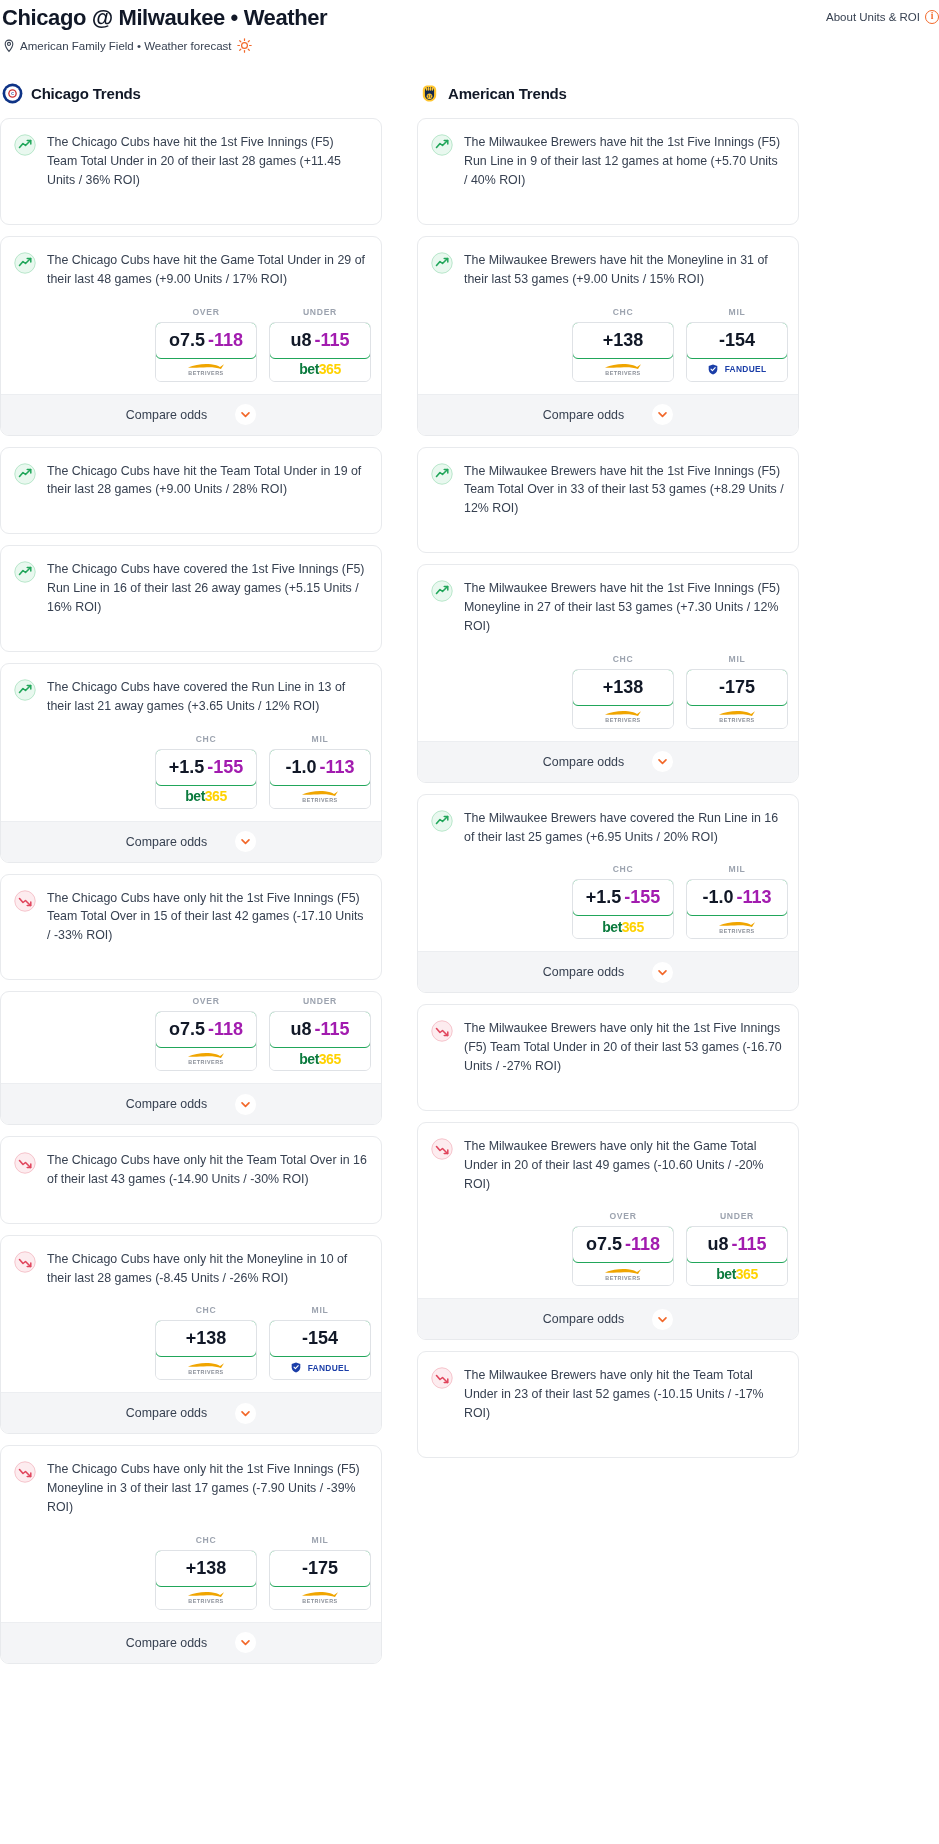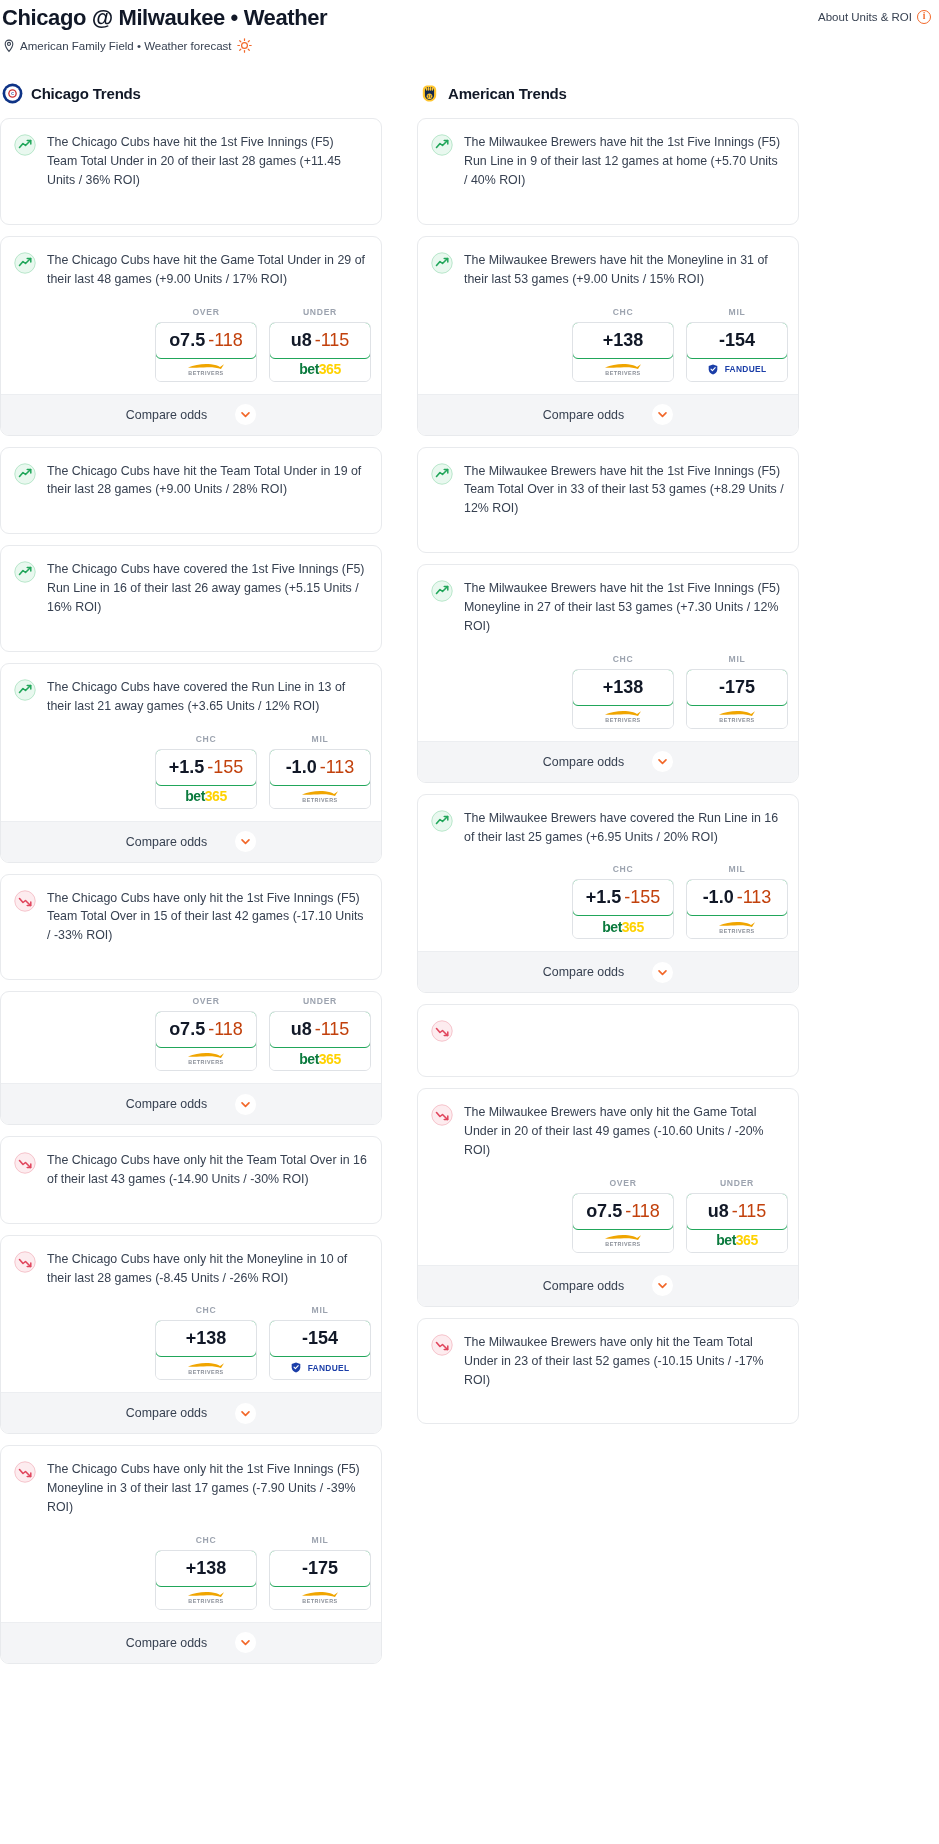--- a/index.html
+++ b/index.html
@@ -14,21 +14,21 @@
 
   
   .page-header { position: relative; padding: 5px 0 0 0; }
   .title-row { display: flex; align-items: flex-start; justify-content: space-between; }
   .page-title {
     font-size: 22px; font-weight: 700; letter-spacing: -0.4px;
     color: #111827; line-height: 1.2; padding-left: 2px;
   }
   .about-link {
     display: flex; align-items: center; gap: 5px;
-    font-size: 11.5px; color: #374151; padding-right: 8px; padding-top: 5px;
+    font-size: 11.5px; color: #374151; padding-top: 5px;
     cursor: pointer; white-space: nowrap;
   }
   .info-icon {
     width: 14px; height: 14px; border-radius: 50%;
     border: 1.4px solid #f2682a; color: #f2682a;
     font-size: 9.5px; font-weight: 700; line-height: 11px;
     text-align: center; font-family: "Liberation Serif", serif;
     display: inline-block;
   }
   .venue-row {
@@ -67,21 +67,21 @@
     width: 100%; border: 1px solid #dfe2e6; border-radius: 6px;
     overflow: hidden; background: #fff; cursor: pointer;
   }
   .odds-price {
     border: 1.3px solid #21a65a; border-radius: 6px;
     background: #fff; height: 37px; display: flex;
     align-items: center; justify-content: center;
     font-size: 18px; font-weight: 700; color: #111827;
     margin: -1px; position: relative; z-index: 2;
   }
-  .odds-price .juice { color: #c2410c; font-weight: 400; margin-left: 3px; }
+  .odds-price .juice { color: #a21caf; font-weight: 700; margin-left: 3px; }
   .odds-book {
     height: 23px; display: flex; align-items: center; justify-content: center;
     background: #fff; border-top: 0;
   }
 
   
   .logo-betrivers { display: flex; flex-direction: column; align-items: center; line-height: 1; }
   .logo-betrivers .swoosh { width: 38px; height: 8px; }
   .logo-betrivers .wordmark {
     font-size: 5.4px; font-weight: 700; letter-spacing: 0.5px;
@@ -642,20 +642,21 @@
           </span>
         </div>
       </div>
       <div class="trend-card">
         <div class="trend-body card-pad-bottom">
           <span class="trend-icon"><svg viewBox="0 0 22 22" width="22" height="22">
               <circle cx="11" cy="11" r="10.2" fill="#fdecef" stroke="#f5c3cb" stroke-width="1"></circle>
               <path d="M5.5 8.5 L9 12.5 L11.5 10.5 L16.5 15.5" fill="none" stroke="#e0455c" stroke-width="1.6" stroke-linecap="round" stroke-linejoin="round"></path>
               <path d="M13.2 15.5 L16.8 15.5 L16.8 12" fill="none" stroke="#e0455c" stroke-width="1.5" stroke-linecap="round" stroke-linejoin="round"></path>
             </svg></span>
+          <span class="trend-text">The Milwaukee Brewers have only hit the 1st Five Innings (F5) Team Total Under in 20 of their last 53 games (-16.70 Units / -27% ROI)</span>
         </div>
       </div>
       <div class="trend-card">
         <div class="trend-body">
           <span class="trend-icon"><svg viewBox="0 0 22 22" width="22" height="22">
               <circle cx="11" cy="11" r="10.2" fill="#fdecef" stroke="#f5c3cb" stroke-width="1"></circle>
               <path d="M5.5 8.5 L9 12.5 L11.5 10.5 L16.5 15.5" fill="none" stroke="#e0455c" stroke-width="1.6" stroke-linecap="round" stroke-linejoin="round"></path>
               <path d="M13.2 15.5 L16.8 15.5 L16.8 12" fill="none" stroke="#e0455c" stroke-width="1.5" stroke-linecap="round" stroke-linejoin="round"></path>
             </svg></span>
           <span class="trend-text">The Milwaukee Brewers have only hit the Game Total Under in 20 of their last 49 games (-10.60 Units / -20% ROI)</span>

